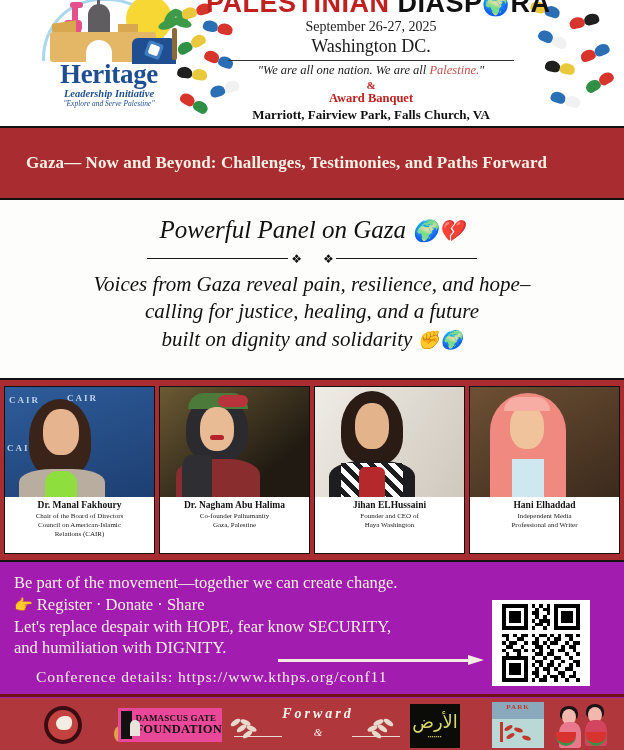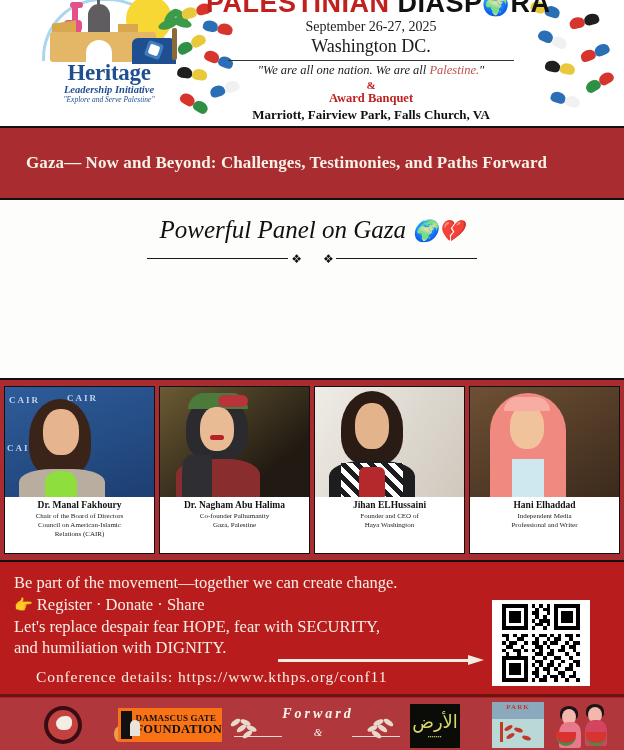--- a/index.html
+++ b/index.html
@@ -38,21 +38,21 @@
   .kth-giraffe i{position:absolute;background:#e4518a;}
   .kth-giraffe i:nth-child(1){left:14px;top:18px;width:18px;height:12px;border-radius:4px;}
   .kth-giraffe i:nth-child(2){left:22px;top:2px;width:6px;height:20px;border-radius:3px;}
   .kth-giraffe i:nth-child(3){left:20px;top:0px;width:13px;height:6px;border-radius:3px;}
   .kth-giraffe i:nth-child(4){left:16px;top:28px;width:4px;height:12px;}
   .kth-giraffe i:nth-child(5){left:27px;top:28px;width:4px;height:12px;}
   .kth-txt{position:absolute;left:0;top:74px;width:190px;text-align:center;}
   .kth-line1{font-size:8.5px;color:#1f4f91;letter-spacing:.2px;white-space:nowrap;}
   .kth-line1 .kth{font-weight:bold;font-style:italic;font-size:10px;letter-spacing:.5px;}
   .kth-line1 .ar{font-family:"DejaVu Sans", sans-serif;font-size:8px;}
-  .kth-heritage{font-size:23px;color:#1f4f91;font-weight:bold;line-height:.95;letter-spacing:-.3px;}
+  .kth-heritage{font-size:27px;color:#1f4f91;font-weight:bold;line-height:.95;letter-spacing:-.3px;}
   .kth-sub{font-size:10.5px;color:#1f4f91;font-style:italic;font-weight:bold;line-height:1.1;}
   .kth-sub2{font-size:7.5px;color:#1f4f91;font-style:italic;}
 
   .hdr-center{position:absolute;left:206px;top:-10px;width:330px;text-align:center;}
   .pd-title{font-size:27px;font-weight:bold;letter-spacing:.5px;line-height:1;white-space:nowrap;font-family:"Liberation Sans", sans-serif;}
   .pd-title .red{color:#c0201e;}
   .pd-title .blk{color:#111;}
   .pd-title .globe{font-family:"DejaVu Sans", sans-serif;font-size:22px;}
   .hdr-l1{font-size:13.5px;color:#1b1b1b;margin-top:3px;white-space:nowrap;font-family:"Liberation Serif", serif;}
   .hdr-l2{font-size:14px;color:#1b1b1b;font-weight:500;margin-top:2px;}
@@ -94,21 +94,21 @@
   .spk-cap{flex:1;background:#fff;text-align:center;padding:3px 2px 0;}
   .spk-name{font-size:9.5px;font-weight:bold;color:#111;line-height:1.15;}
   .spk-role{font-size:7px;color:#222;line-height:1.3;margin-top:1px;}
 
   
   .face{position:absolute;border-radius:46% 46% 44% 44%;}
   .hair{position:absolute;border-radius:50% 50% 38% 38%;}
   .body{position:absolute;border-radius:38% 38% 0 0;}
 
   
-  .cta{position:absolute;left:0;top:562px;width:624px;height:160px;background:#b91c1c;border-bottom:2px solid #3b82f6;box-sizing:border-box;}
+  .cta{position:absolute;left:0;top:562px;width:624px;height:160px;background:#a21caf;border-bottom:2px solid #3b82f6;box-sizing:border-box;}
   .cta-lines{position:absolute;left:14px;top:10px;width:470px;color:#f6efe6;}
   .cta-l{font-size:16.5px;line-height:1.32;white-space:nowrap;}
   .cta-l .hand{font-family:"DejaVu Sans", sans-serif;color:#f2b63c;font-size:15px;}
   .cta-conf{position:absolute;left:36px;top:106px;font-size:15.5px;color:#f6efe6;letter-spacing:.9px;white-space:nowrap;}
   .arrow{position:absolute;left:278px;top:93px;width:208px;height:10px;}
   .arrow .shaft{position:absolute;left:0;top:4px;width:192px;height:3px;background:#f3ece2;}
   .arrow .head{position:absolute;left:190px;top:0;width:0;height:0;border-top:5.5px solid transparent;border-bottom:5.5px solid transparent;border-left:16px solid #f3ece2;}
   .qr{position:absolute;left:492px;top:600px;width:98px;height:86px;background:#fff;padding:4px;box-sizing:border-box;}
   .qr svg{display:block;width:100%;height:100%;}
 
@@ -122,21 +122,21 @@
   .leaf{position:absolute;top:18px;width:28px;height:26px;}
   .leaf i{position:absolute;width:11px;height:5px;background:#e7dacb;border-radius:50%;}
   .pl1{position:absolute;left:44px;top:8px;width:38px;height:40px;}
   .sunburst{position:absolute;left:0;top:0;width:38px;height:38px;border-radius:50%;background:#3a0d12;}
   .sunburst:before{content:"";position:absolute;left:4px;top:4px;width:30px;height:30px;border-radius:50%;background:#c3413f;}
   .dove{position:absolute;left:12px;top:10px;width:16px;height:14px;background:#f3ede3;border-radius:60% 40% 50% 50%;}
   .flame{position:absolute;left:112px;top:6px;width:34px;height:46px;}
   .flame i{position:absolute;background:#e2893a;border-radius:50% 50% 50% 50%;}
   .flame i:nth-child(1){left:8px;top:10px;width:16px;height:26px;border-radius:50% 50% 45% 45%;background:#d87b2f;}
   .flame i:nth-child(2){left:2px;top:22px;width:12px;height:16px;background:#e6a04a;}
-  .dgf{position:absolute;left:118px;top:10px;width:104px;height:34px;background:#f97316;display:flex;align-items:center;}
+  .dgf{position:absolute;left:118px;top:10px;width:104px;height:34px;background:#ec4899;display:flex;align-items:center;}
   .dgf .sq{width:28px;height:28px;background:#111;margin-left:3px;position:relative;}
   .dgf .sq:after{content:"";position:absolute;left:9px;top:9px;width:10px;height:16px;background:#e8e4dc;border-radius:5px 5px 0 0;}
   .dgf .tx{padding-left:4px;line-height:1;}
   .dgf .t1{font-size:9px;font-weight:bold;color:#111;letter-spacing:.2px;font-family:"Liberation Serif", serif;}
   .dgf .t2{font-size:12.5px;font-weight:bold;color:#111;letter-spacing:.2px;font-family:"Liberation Serif", serif;}
   .ardlogo{position:absolute;left:410px;top:6px;width:50px;height:44px;background:#0b0b08;display:flex;align-items:center;justify-content:center;flex-direction:column;}
   .ardlogo .ar{font-family:"DejaVu Sans", sans-serif;color:#d8d86a;font-size:18px;line-height:1;}
   .ardlogo .sub{font-size:4.5px;color:#c9c96a;letter-spacing:.4px;margin-top:3px;}
   .parkslogo{position:absolute;left:492px;top:4px;width:52px;height:46px;background:#b9d8d6;overflow:hidden;}
   .parkslogo .top{height:16px;background:#8aa9bd;color:#c0392b;font-size:7px;font-weight:bold;text-align:center;letter-spacing:1px;line-height:8px;padding-top:1px;}
@@ -278,20 +278,28 @@
       <span>Powerful Panel on Gaza</span>
       <span class="emo">🌍💔</span>
     </div>
     <div class="orn">
       <span class="ln"></span>
       <span class="dia">❖</span>
       <span class="gap"></span>
       <span class="dia">❖</span>
       <span class="ln"></span>
     </div>
+    <div class="panel-body">
+      <div>Voices from Gaza reveal pain, resilience, and hope–</div>
+      <div>calling for justice, healing, and a future</div>
+      <div>
+        <span>built on dignity and solidarity</span>
+        <span class="emo">✊🌍</span>
+      </div>
+    </div>
   </div>
 
   <div class="speakers">
 
     <div class="spk">
       <div class="spk-photo" style="background:linear-gradient(160deg,#2e5c9a 0%,#1d3f72 100%)">
         <div style="position:absolute;left:4px;top:8px;color:#bcd3ec;font-size:9px;font-weight:bold;letter-spacing:2px;">CAIR</div>
         <div style="position:absolute;left:62px;top:6px;color:#bcd3ec;font-size:9px;font-weight:bold;letter-spacing:2px;">CAIR</div>
         <div style="position:absolute;left:2px;top:56px;color:#bcd3ec;font-size:9px;font-weight:bold;letter-spacing:2px;">CAIR</div>
         <div class="hair" style="left:24px;top:12px;width:62px;height:78px;background:#3a241a;"></div>
@@ -361,21 +369,21 @@
       </div>
     </div>
 
 
   </div>
 
   <div class="cta">
     <div class="cta-lines">
       <div class="cta-l">Be part of the movement—together we can create change.</div>
       <div class="cta-l"><span class="hand">👉</span> <span>Register · Donate · Share</span></div>
-      <div class="cta-l">Let's replace despair fear HOPE, fear with SECURITY,</div>
+      <div class="cta-l">Let's replace despair with HOPE, fear know SECURITY,</div>
       <div class="cta-l">and humiliation with DIGNITY.</div>
     </div>
     <div class="arrow">
       <div class="shaft"></div>
       <div class="head"></div>
     </div>
     <div class="cta-conf">Conference details: https://www.kthps.org/conf11</div>
   </div>
 
   <div class="qr">

